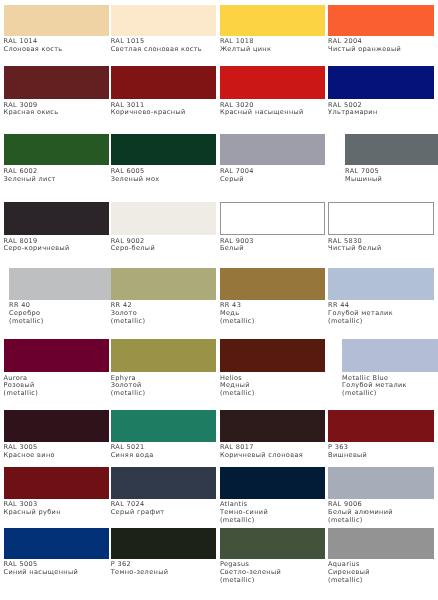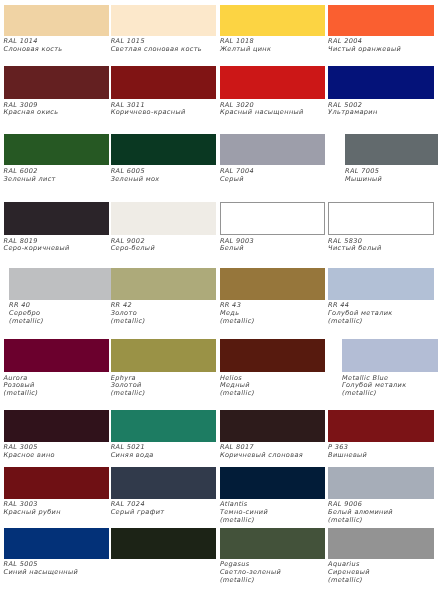--- a/index.html
+++ b/index.html
@@ -4,21 +4,21 @@
 <title>RAL</title>
 <style>
   html, body { margin:0; padding:0; background:#ffffff; }
   body {
     width:438px; height:600px; overflow:hidden;
     font-family:"DejaVu Sans", sans-serif;
     color:#3f3f3f;
   }
   #chart { position:relative; width:438px; height:600px; background:#ffffff; }
   .swatch-row { position:absolute; left:0; width:438px; }
-  .cell { position:absolute; top:0; width:105.6px;font-style:italic; }
+  .cell { position:absolute; top:0; width:105.6px; }
   .chip { width:105.6px; height:31.7px; box-sizing:border-box; }
   .chip.bordered { background:#ffffff; border:1px solid #949494; }
   .label {
     margin-top:2.6px;
     font-size:6.55px;
     letter-spacing:0.35px;
     line-height:7.7px;
     color:#3f3f3f;
     white-space:nowrap;
   }
@@ -281,20 +281,24 @@
   <div class="swatch-row" style="top:527.5px">
     <div class="cell" style="left:3.5px">
       <div class="chip" style="height:31.3px;background:#033178"></div>
       <div class="label">
         <span class="code">RAL 5005</span>
         <span class="name">Синий насыщенный</span>
       </div>
     </div>
     <div class="cell" style="left:110.7px">
       <div class="chip" style="height:31.3px;background:#1c2316"></div>
+      <div class="label">
+        <span class="code">Р 362</span>
+        <span class="name">Темно-зеленый</span>
+      </div>
     </div>
     <div class="cell" style="left:219.9px">
       <div class="chip" style="height:31.3px;background:#43523a"></div>
       <div class="label">
         <span class="code">Pegasus</span>
         <span class="name">Светло-зеленый</span>
         <span class="finish">(metallic)</span>
       </div>
     </div>
     <div class="cell" style="left:328.1px">

